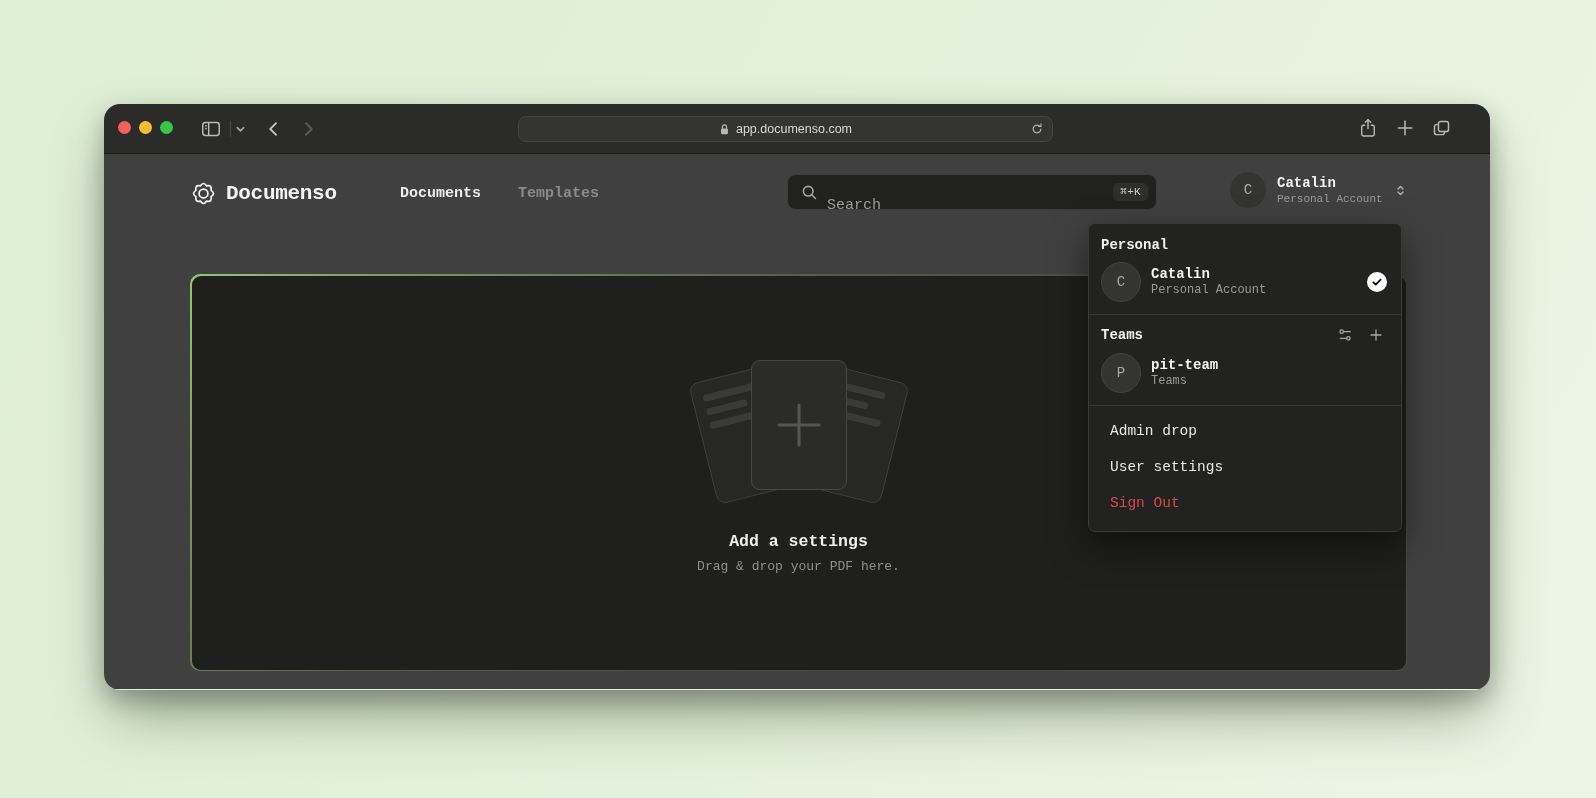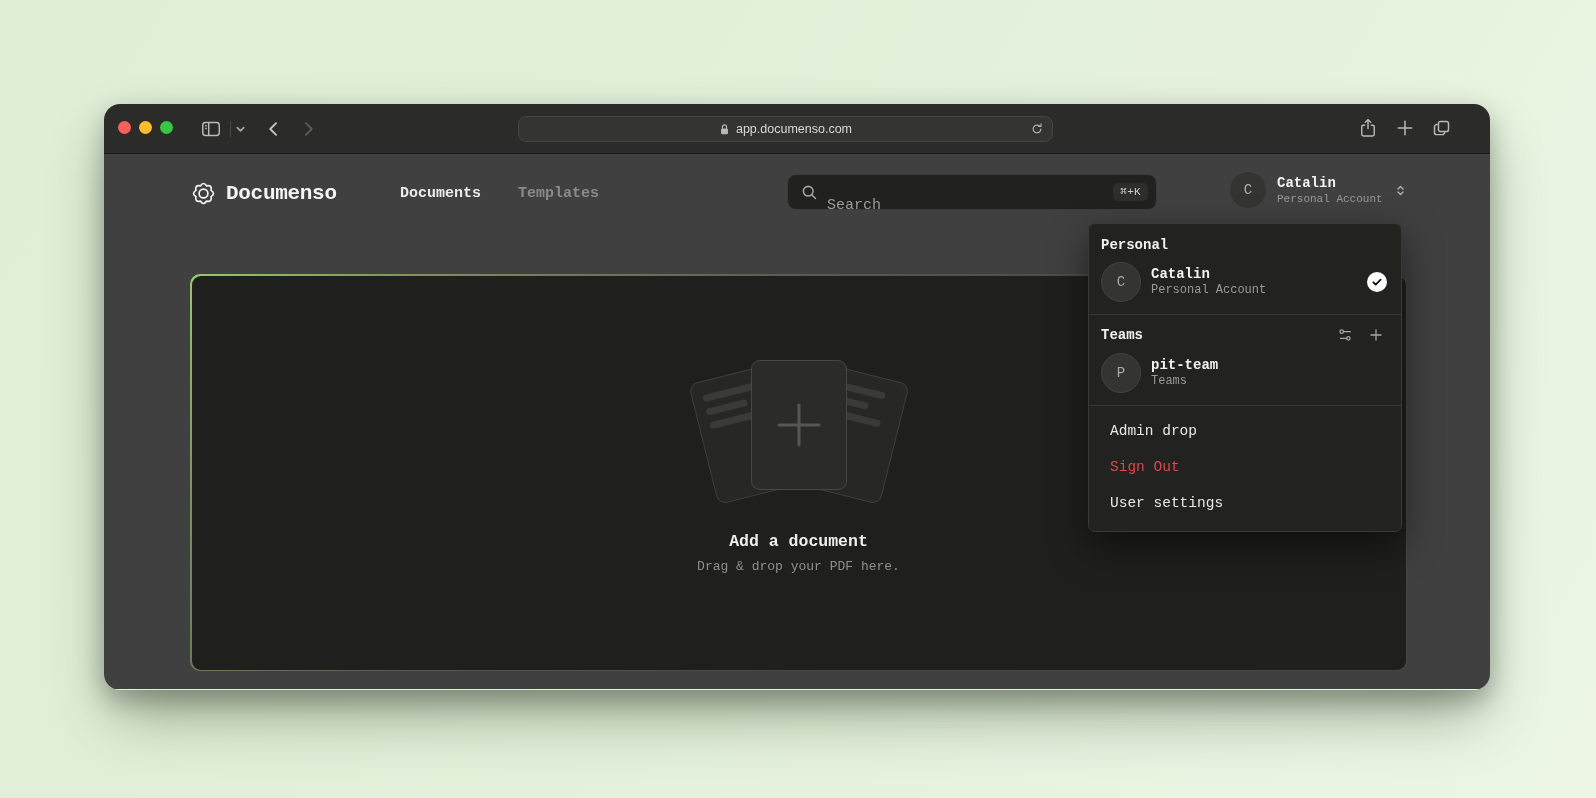--- a/index.html
+++ b/index.html
@@ -285,21 +285,21 @@
             </div>
             <div class="card card-center">
               <span class="card-plus">
                 <svg width="50" height="50" viewBox="0 0 50 50" fill="none" stroke="currentColor" stroke-width="3" stroke-linecap="round">
                   <line x1="25" y1="5" x2="25" y2="45"></line>
                     <line x1="5" y1="25" x2="45" y2="25"></line>
                 </svg>
               </span>
             </div>
           </div>
-          <div class="dz-title">Add a document</div>
+          <div class="dz-title">Add a settings</div>
           <div class="dz-sub">Drag &amp; drop your PDF here.</div>
         </div>
       </div>
     </div>
 
     <div class="menu-panel">
       <div class="panel-sec">
         <div class="sec-label">Personal</div>
         <div class="acct-row">
           <span class="avatar-lg">C</span>
@@ -343,19 +343,19 @@
             <div class="acct-name">pit-team</div>
             <div class="acct-sub">Teams</div>
           </span>
         </div>
       </div>
 
       <div class="sep"></div>
 
       <div class="menu-list">
         <div class="menu-item">Admin drop</div>
+        <div class="menu-item">User settings</div>
         <div class="menu-item destructive">Sign Out</div>
-        <div class="menu-item">User settings</div>
       </div>
     </div>
 
   </div>
 </div>
 
 </body></html>

